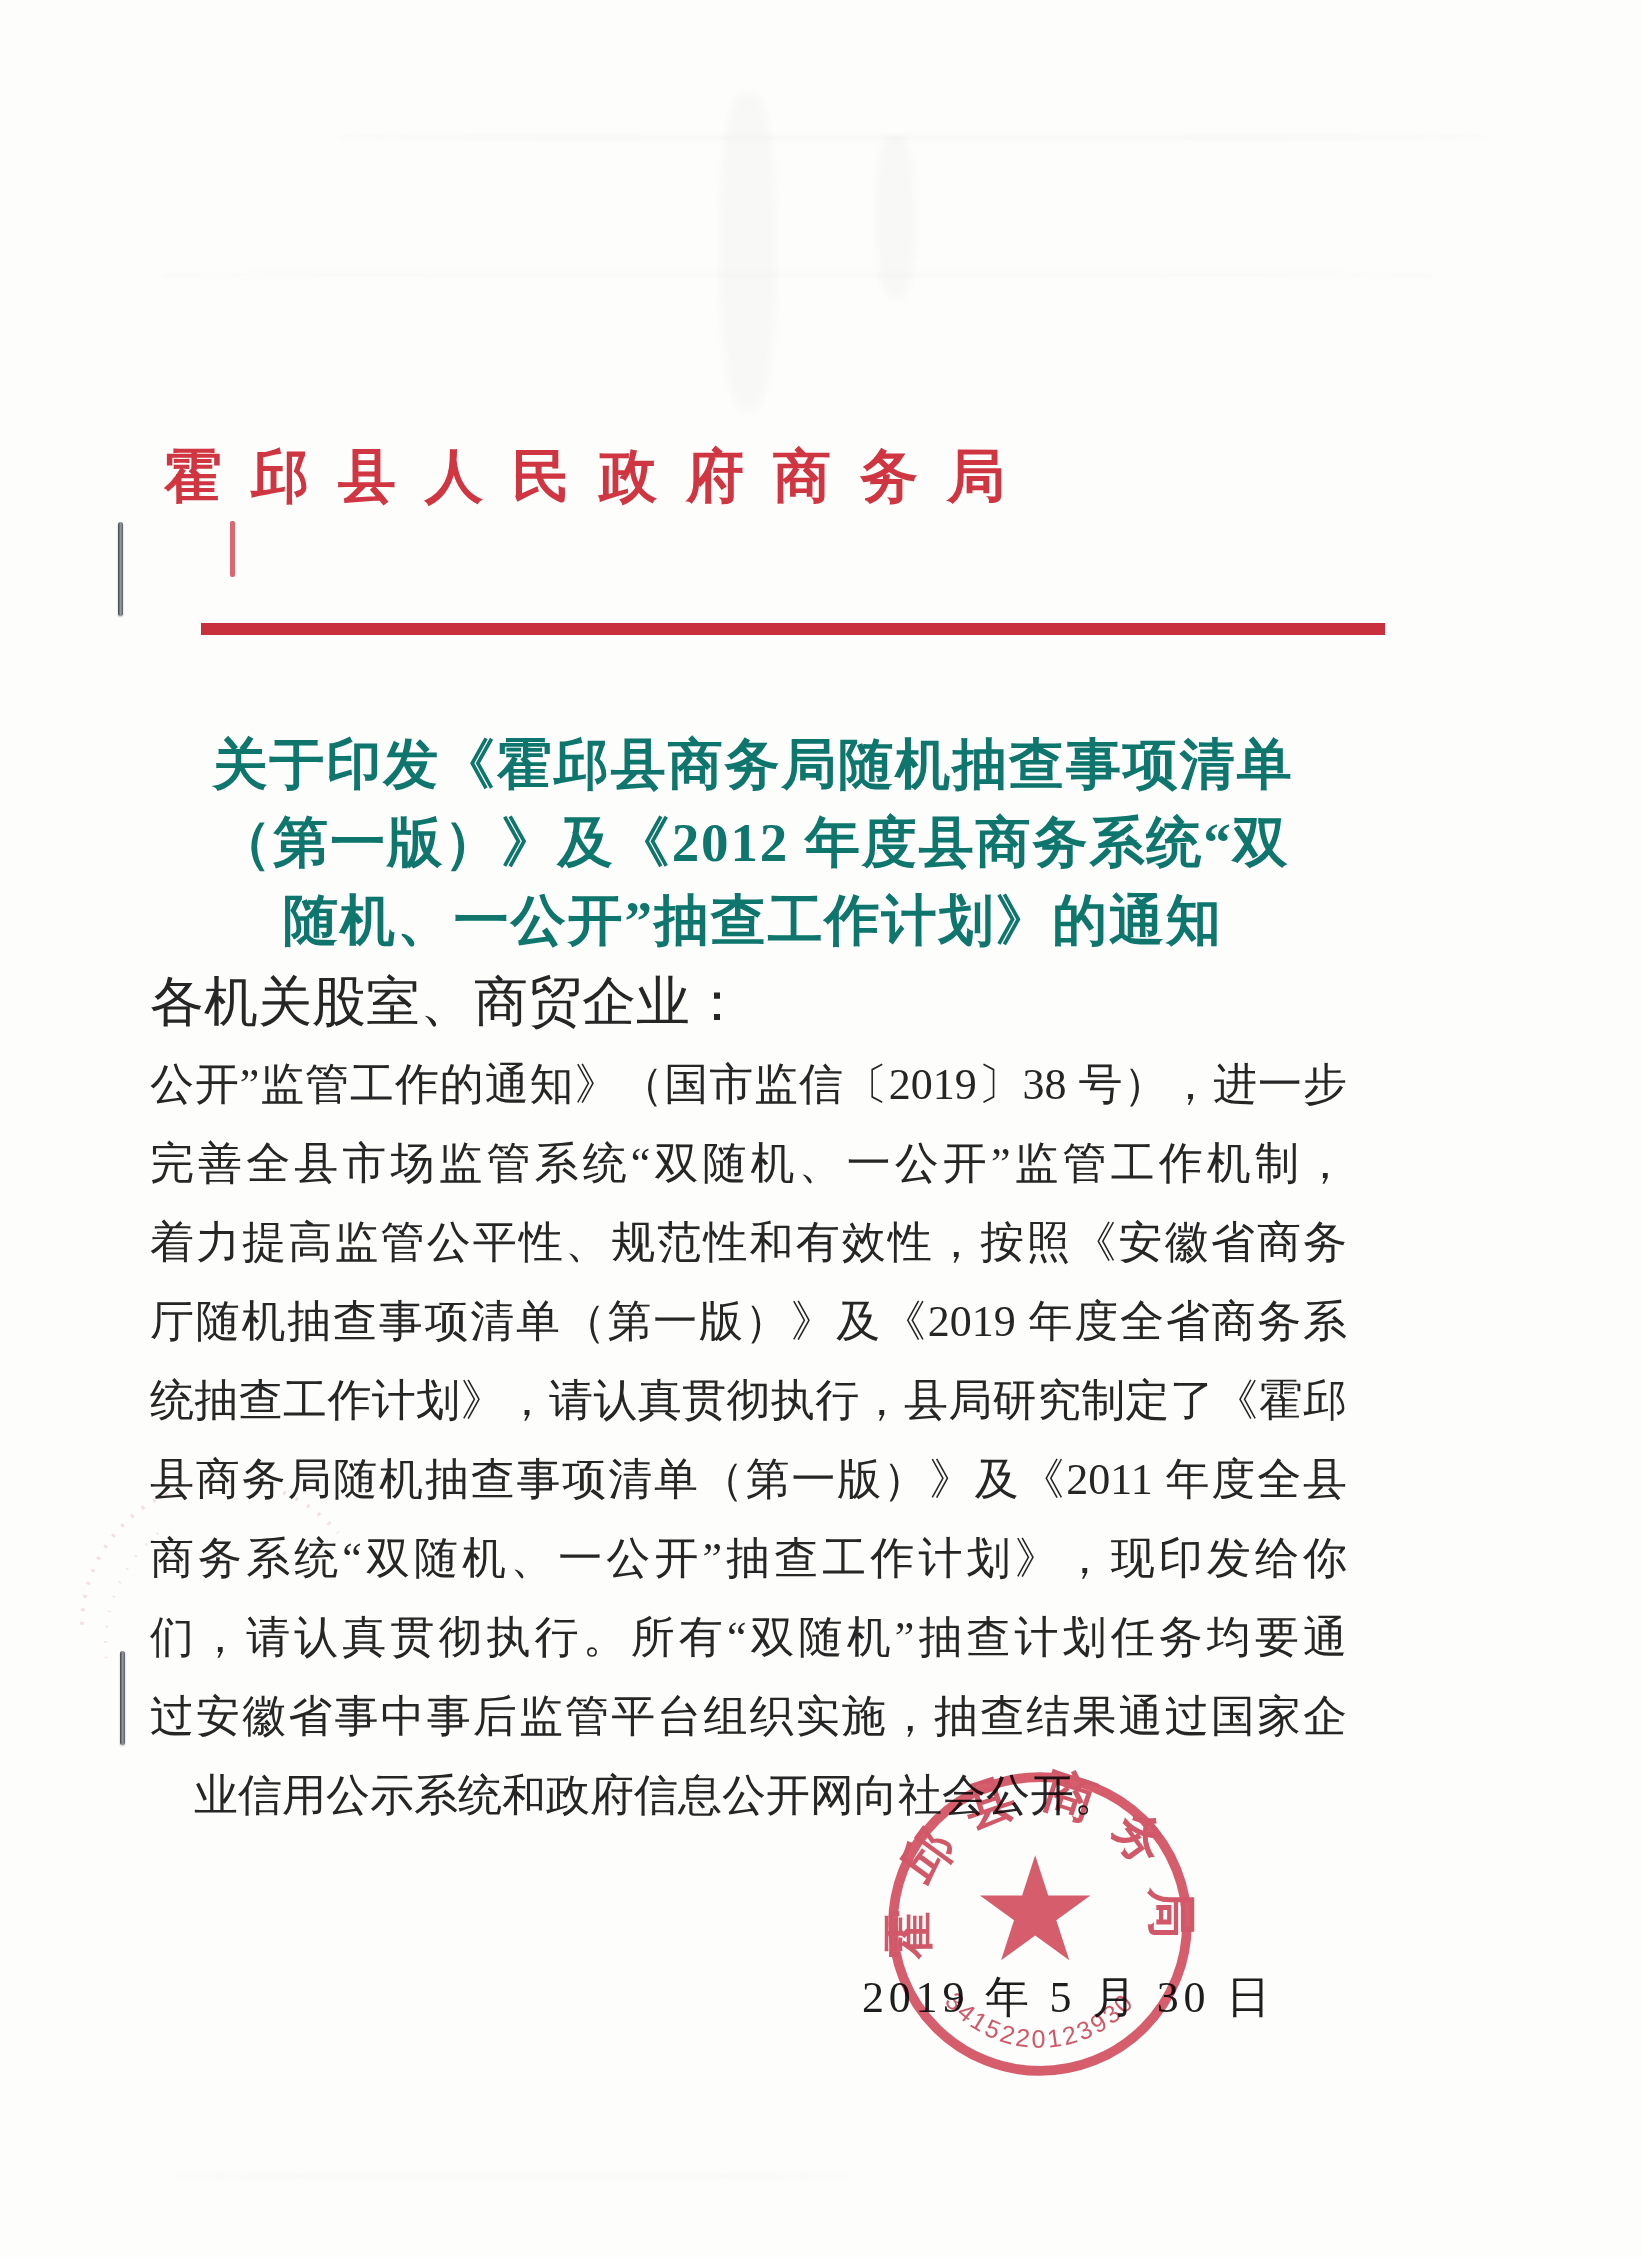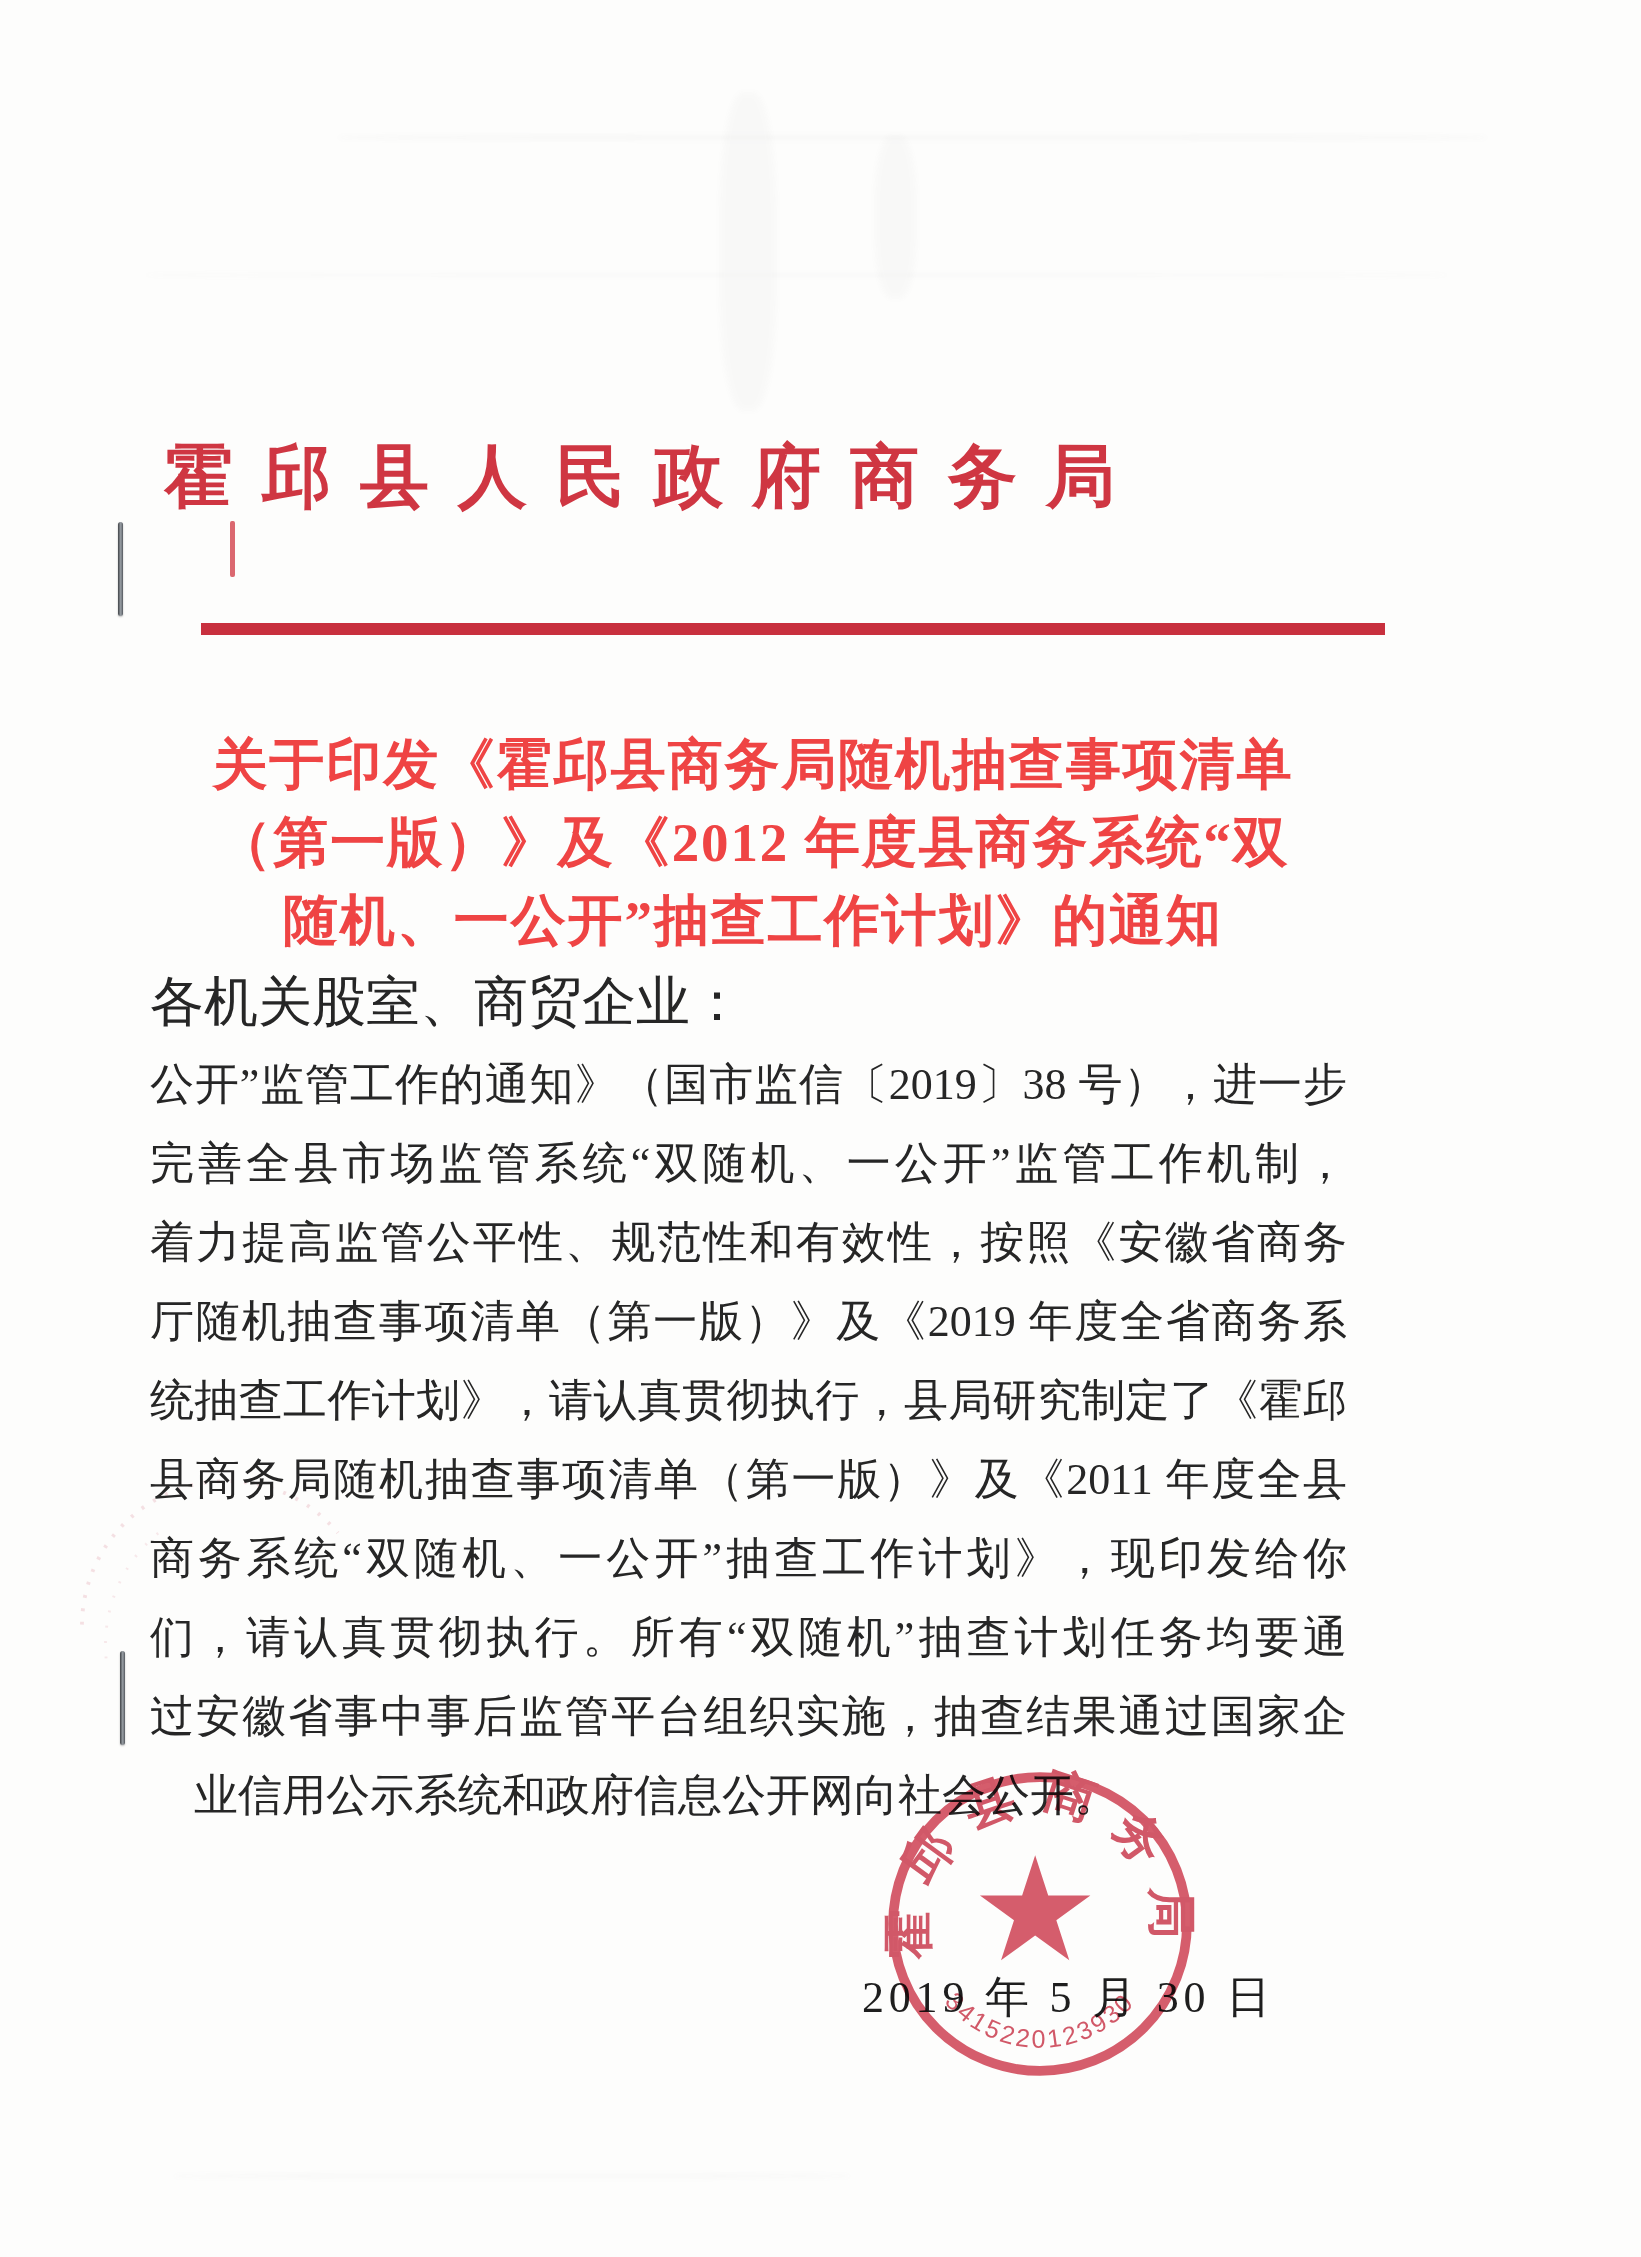--- a/index.html
+++ b/index.html
@@ -13,28 +13,28 @@
   
   .smudge{position:absolute;background:#8a8a8a;border-radius:40%;filter:blur(2.9px);}
   .staple{
     position:absolute;width:4.8px;border-radius:2.9px;
     background:linear-gradient(90deg,#3f4246,#9aa0a6 55%,#52565c);
     box-shadow:0 1px 1.9px rgba(0,0,0,.25);
   }
   .ink-tick{position:absolute;background:#cf3642;opacity:.75;border-radius:1.9px;}
   .agency{
     position:absolute;left:164px;top:425px;width:1255px;margin:0;
-    font-size:69px;line-height:104px;font-weight:900;
+    font-size:58px;line-height:104px;font-weight:900;
     letter-spacing:29px;white-space:nowrap;
     color:#cf3642;
   }
   .red-rule{position:absolute;left:201px;top:623px;width:1184px;height:11.6px;background:#c8303e;}
   .doc-title{
     position:absolute;left:87px;top:726px;width:1332px;
-    text-align:center;font-weight:bold;color:#ef4444;
+    text-align:center;font-weight:bold;color:#0f766e;
     font-size:55px;line-height:78px;letter-spacing:1.9px;
   }
   .salutation{
     position:absolute;left:150px;top:966px;width:1197px;
     font-size:54px;color:#262626;
   }
   .body-text{
     position:absolute;left:150px;top:1045px;width:1197px;
     font-size:44px;color:#262626;
   }

